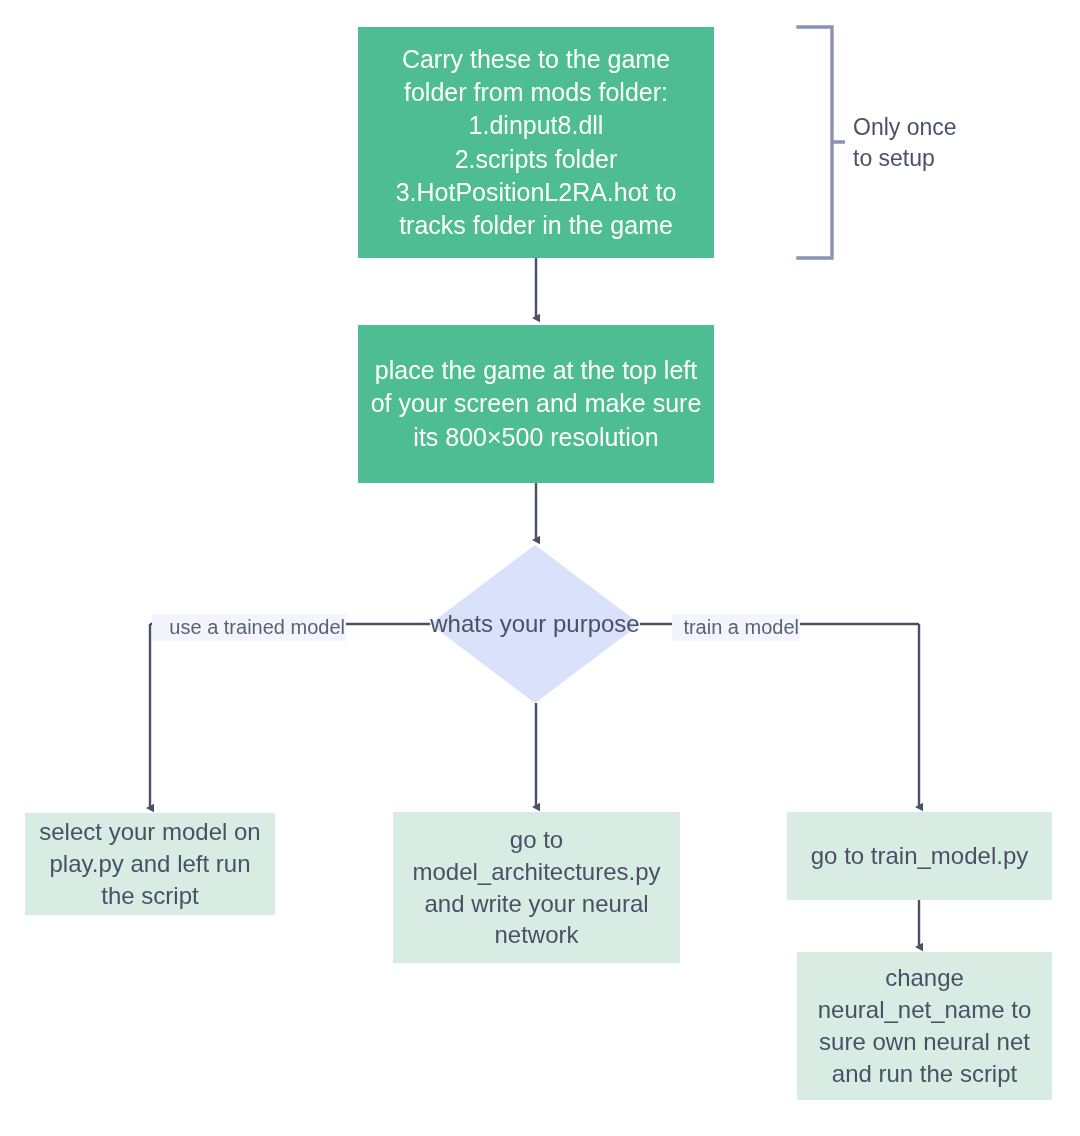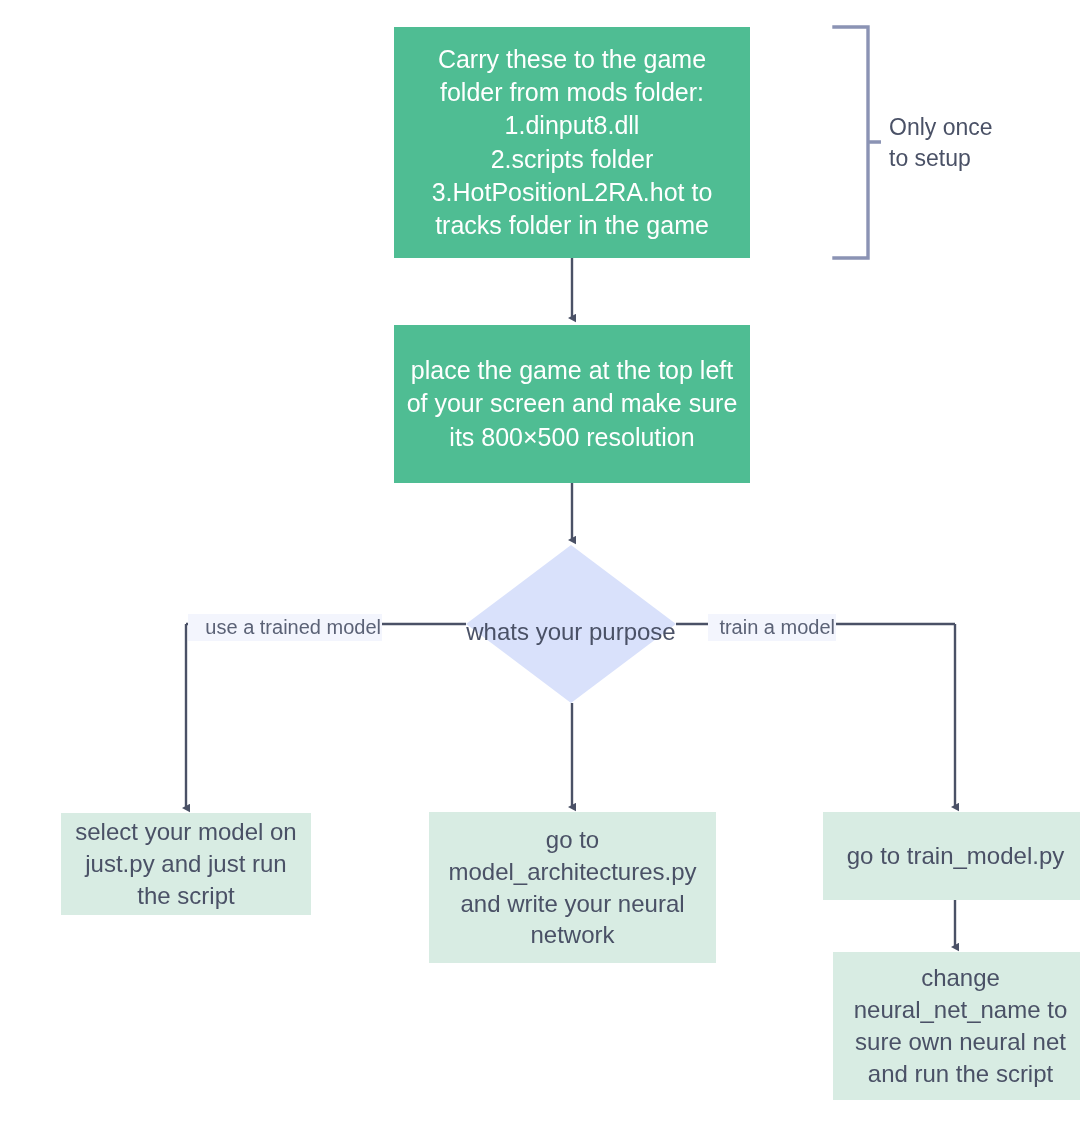--- a/index.html
+++ b/index.html
@@ -12,21 +12,20 @@
     height: 1136px;
     position: relative;
     overflow: hidden;
     font-family: "Liberation Sans", sans-serif;
   }
   #canvas {
     position: absolute;
     left: 0; top: 0;
     width: 983px;
     height: 1136px;
-    margin-left: 36px;
   }
   .node {
     position: absolute;
     box-sizing: border-box;
     display: flex;
     align-items: center;
     justify-content: center;
     text-align: center;
     line-height: 1.33;
     white-space: pre-line;
@@ -47,21 +46,21 @@
   .diamond-shape {
     position: absolute;
     left: 0; top: 0;
     width: 100%;
     height: 100%;
     background: #d9e1fb;
     clip-path: polygon(50% 0%, 100% 50%, 50% 100%, 0% 50%);
   }
   .diamond-label {
     position: absolute;
-    left: 0; top: 8px;
+    left: 0; top: 0;
     width: 100%;
     height: 100%;
     display: flex;
     align-items: center;
     justify-content: center;
     text-align: left;
     color: #4a5166;
     font-size: 24px;
     line-height: 1.3;
     white-space: pre-line;
@@ -139,21 +138,21 @@
     <div class="diamond-shape"></div>
     <div class="diamond-label">whats your purpose</div>
   </div>
 
   <div class="edge-label" style="left:152px; top:614px; width:192px;">use a trained model</div>
 
   <div class="edge-label" style="left:672px; top:614px; width:126px;">train a model</div>
 
 
   <div class="node node-mint" style="left:25px; top:813px; width:250px; height:102px; padding:0 8px;">
-    <span>select your model on just.py and just run the script</span>
+    <span>select your model on play.py and left run the script</span>
   </div>
 
   <div class="node node-mint" style="left:393px; top:812px; width:287px; height:151px; padding:0 6px;">
     <span>go to model_architectures.py and write your neural network</span>
   </div>
 
   <div class="node node-mint" style="left:787px; top:812px; width:265px; height:88px; padding:0 6px;text-align:right;">
     <span>go to train_model.py</span>
   </div>
 

